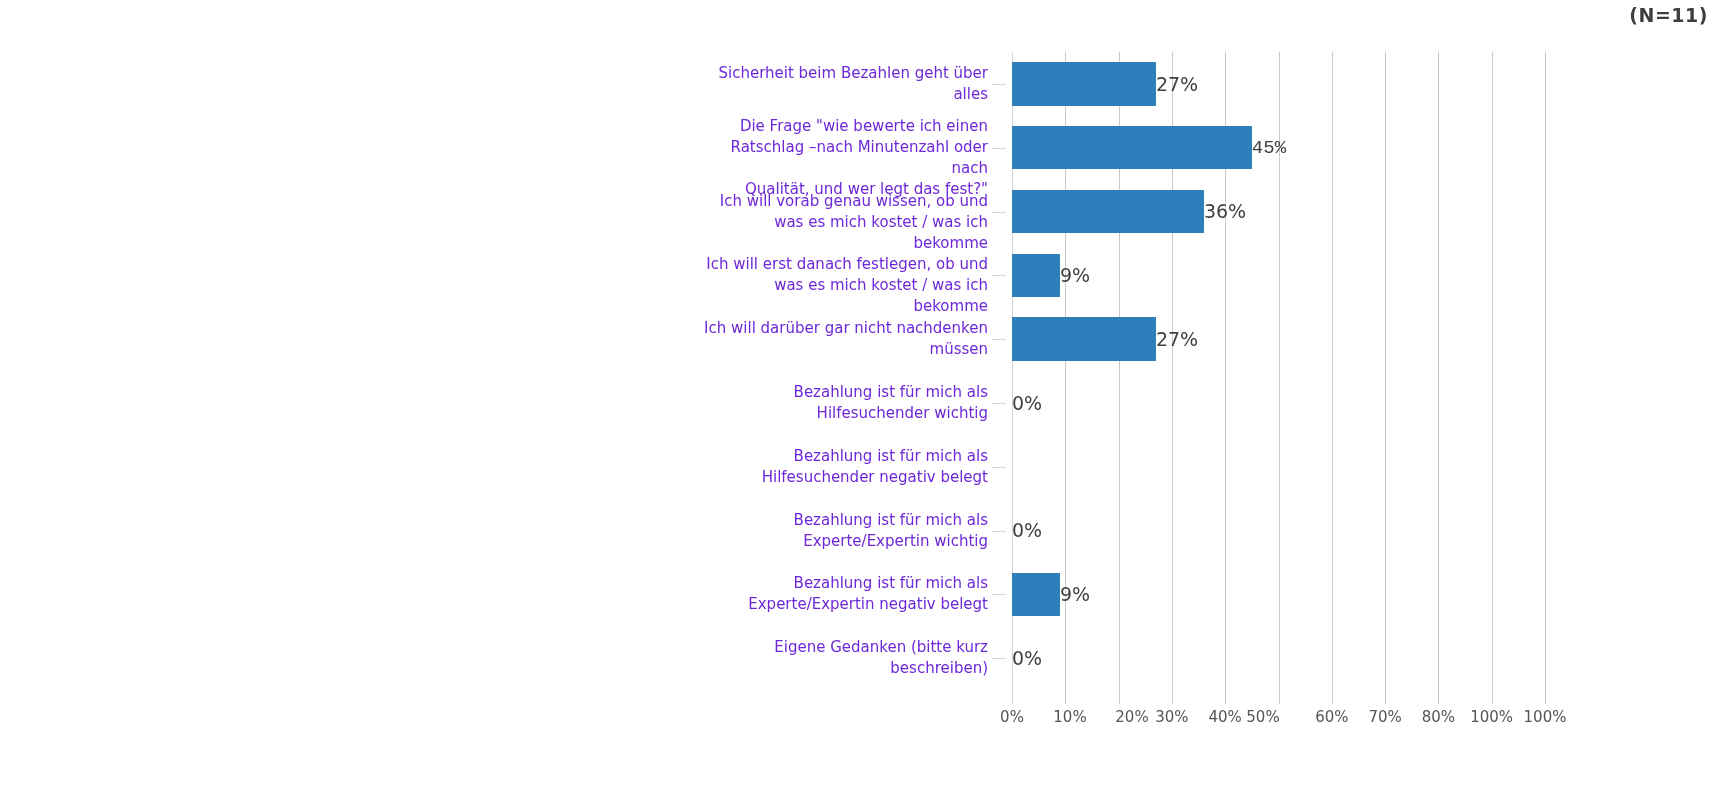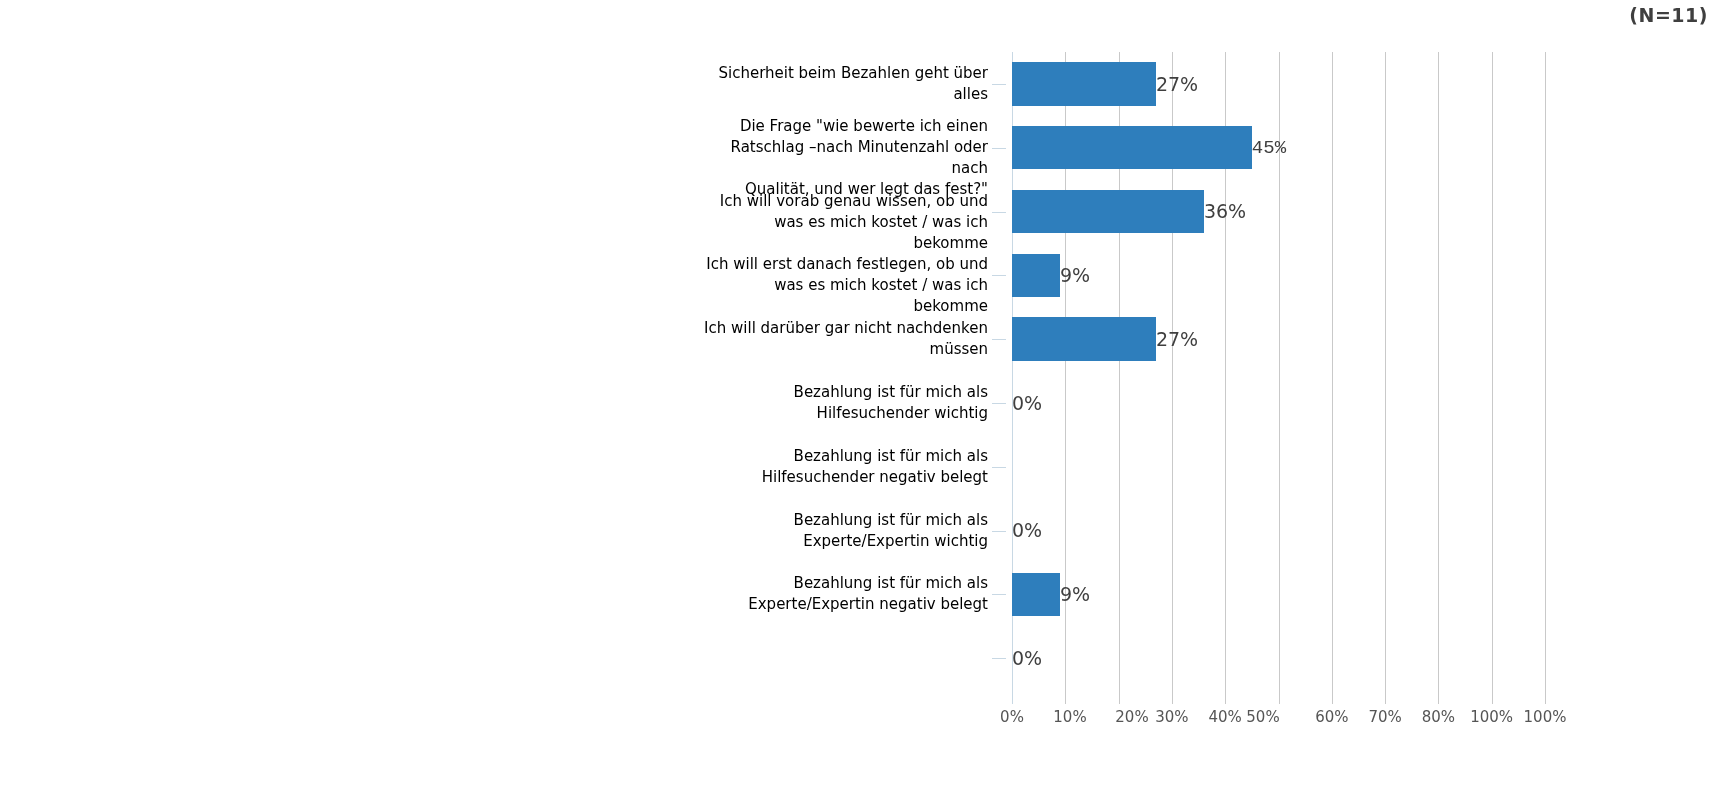--- a/index.html
+++ b/index.html
@@ -80,21 +80,21 @@
     padding-left:0;
   }
 
   
   .cat-label{
     position:absolute;
     right:18px;
     text-align:right;
     font-size:15px;
     line-height:21px;
-    color:#000000;
+    color:#6d28d9;
     white-space:pre-line;
   }
   .cat-tick{
     position:absolute;
     right:0;
     width:14px;height:1px;
     background:#c8d8e4;
   }
 </style>
 </head>
@@ -126,20 +126,22 @@
       <div class="cat-tick" style="top: 350.9px;"></div>
       <div class="cat-label" style="top: 393.7px; width: 288px;">Bezahlung ist für mich als
 Hilfesuchender negativ belegt</div>
       <div class="cat-tick" style="top: 414.7px;"></div>
       <div class="cat-label" style="top: 457.5px; width: 288px;">Bezahlung ist für mich als
 Experte/Expertin wichtig</div>
       <div class="cat-tick" style="top: 478.5px;"></div>
       <div class="cat-label" style="top: 521.3px; width: 288px;">Bezahlung ist für mich als
 Experte/Expertin negativ belegt</div>
       <div class="cat-tick" style="top: 542.3px;"></div>
+      <div class="cat-label" style="top: 585.1px; width: 288px;">Eigene Gedanken (bitte kurz
+beschreiben)</div>
       <div class="cat-tick" style="top: 606.1px;"></div>
     </div>
 
   <div class="plot" id="plot">
       <div class="gridline axis0" style="left: 0px;"></div>
       <div class="tickmark axis0" style="left: 0px;"></div>
       <div class="ticklabel" style="left: 0px;">0%</div>
       <div class="gridline" style="left: 53.3px;"></div>
       <div class="tickmark" style="left: 53.3px;"></div>
       <div class="ticklabel" style="left: 58px;">10%</div>

